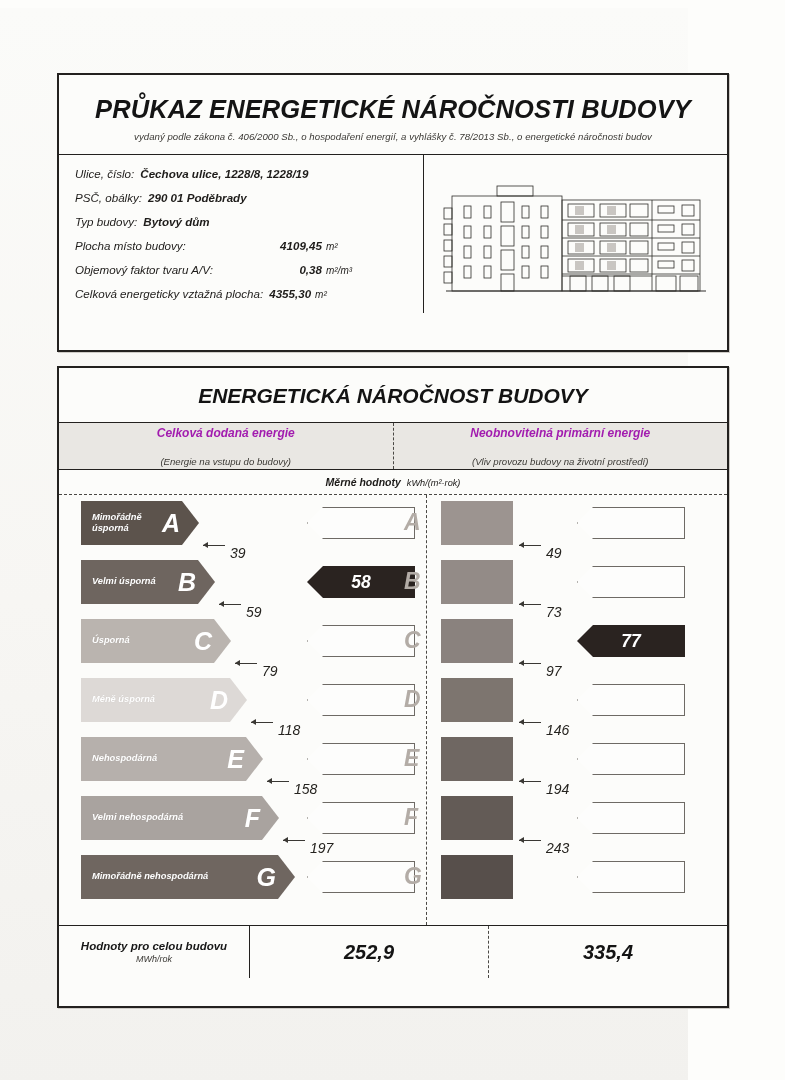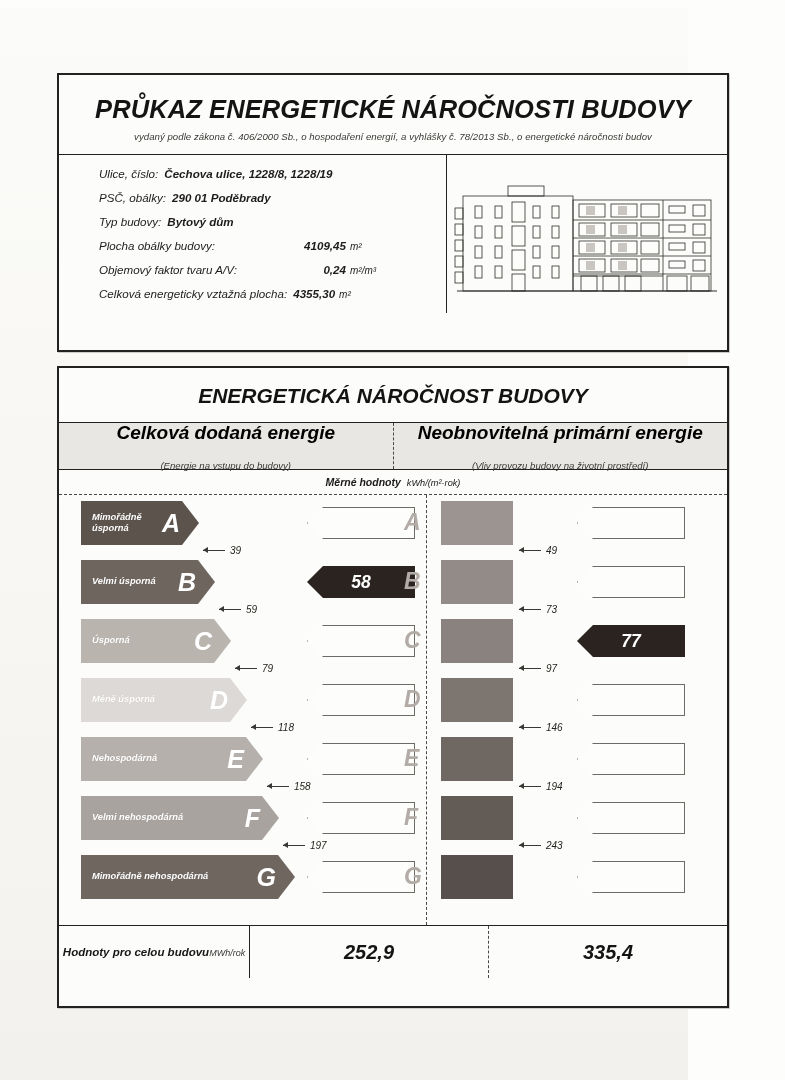--- a/index.html
+++ b/index.html
@@ -39,21 +39,21 @@
     font-size:9.6px;
     margin-top:7px;
     color:#3a3834;
     letter-spacing:.05px;
   }
   .hr-under-title{
     border-top:1.6px solid #23211f;
     margin:12px 0 0 0;
   }
 
-  .info-wrap{display:flex;height:158px;padding-left:24px;}
+  .info-wrap{display:flex;height:158px;}
   .info-left{
     width:365px;
     border-right:1.6px solid #23211f;
     padding:12px 0 0 16px;
     box-sizing:border-box;
   }
   .info-right{
     flex:1;
     display:flex;align-items:center;justify-content:center;
     padding:6px;
@@ -80,21 +80,21 @@
     display:flex;
     border-bottom:1.5px solid #23211f;
     background:#e9e7e3;
     height:46px;
   }
   .col-head>div{
     flex:1;
     display:flex;flex-direction:column;align-items:center;justify-content:center;
     text-align:center;
   }
-  .col-head .ch-main{font-size:19px;font-weight:bold;color:#000000;}
+  .col-head .ch-main{font-size:12px;font-weight:bold;color:#a21caf;}
   .col-head .ch-sub{font-size:9.6px;color:#3b3935;margin-top:16px;}
   .vdash{border-left:1.6px dashed #4a4844;}
 
   .units-row{
     text-align:center;
     padding:6px 0 6px;
     font-size:10.5px;
     font-weight:bold;
     border-bottom:1.6px dashed #4a4844;
     color:#1c1a18;
@@ -123,22 +123,22 @@
     text-shadow:0 0 1px rgba(0,0,0,.12);
   }
   .cls-letter{
     font-size:25px;font-weight:bold;color:#fff;
     margin-right:19px;line-height:1;
   }
 
   
   .boundary{
     position:absolute;
-    display:flex;align-items:center;
-    font-size:10px;color:#25231f;
+    display:flex;align-items:flex-start;
+    font-size:14px;color:#25231f;
     white-space:nowrap;
   }
   .boundary .arrowline{
     display:inline-block;width:22px;height:1.4px;background:#3a3834;
     position:relative;margin-right:5px;
   }
   .boundary .arrowline::before{
     content:"";position:absolute;left:0;top:-2.6px;
     border-top:3.2px solid transparent;border-bottom:3.2px solid transparent;
     border-right:5px solid #3a3834;
@@ -172,21 +172,21 @@
 
   
   .totals{
     display:flex;
     border-top:1.5px solid #23211f;
     height:52px;
   }
   .tot-label{
     width:190px;
     border-right:1.5px solid #23211f;
-    display:flex;align-items:center;justify-content:center;
+    display:flex;flex-direction:column;align-items:center;justify-content:center;
     text-align:right;
   }
   .tot-label .t1{font-size:11.5px;font-weight:bold;color:#171717;}
   .tot-label .t2{font-size:9px;margin-top:2px;color:#3a3834;}
   .tot-val{
     flex:1;
     display:flex;align-items:center;justify-content:center;
     font-size:20px;font-weight:bold;color:#141414;
   }
   .tot-val.right-cell{justify-content:center;}
@@ -216,28 +216,28 @@
           <span class="inf-label">PSČ, obálky:</span>
           <span class="inf-val">290 01 Poděbrady</span>
         </div>
 
         <div class="inf-row">
           <span class="inf-label">Typ budovy:</span>
           <span class="inf-val">Bytový dům</span>
         </div>
 
         <div class="inf-row aligned">
-          <span class="inf-label">Plocha obálky budovy:</span>
+          <span class="inf-label">Plocha místo budovy:</span>
           <span class="inf-val">4109,45</span>
           <span class="inf-unit">m²</span>
         </div>
 
         <div class="inf-row aligned">
           <span class="inf-label">Objemový faktor tvaru A/V:</span>
-          <span class="inf-val">0,24</span>
+          <span class="inf-val">0,38</span>
           <span class="inf-unit">m²/m³</span>
         </div>
 
         <div class="inf-row">
           <span class="inf-label">Celková energeticky vztažná plocha:</span>
           <span class="inf-val">4355,30</span>
           <span class="inf-unit">m²</span>
         </div>
 
       </div>

